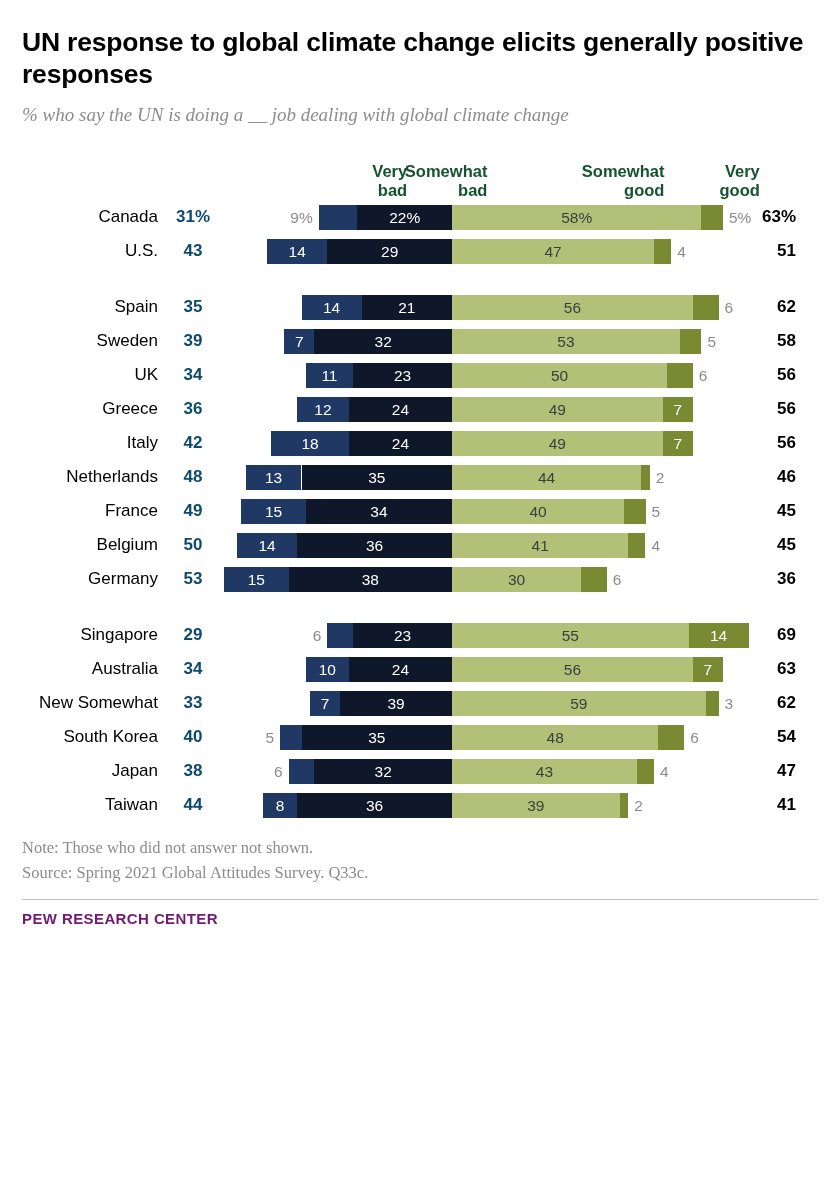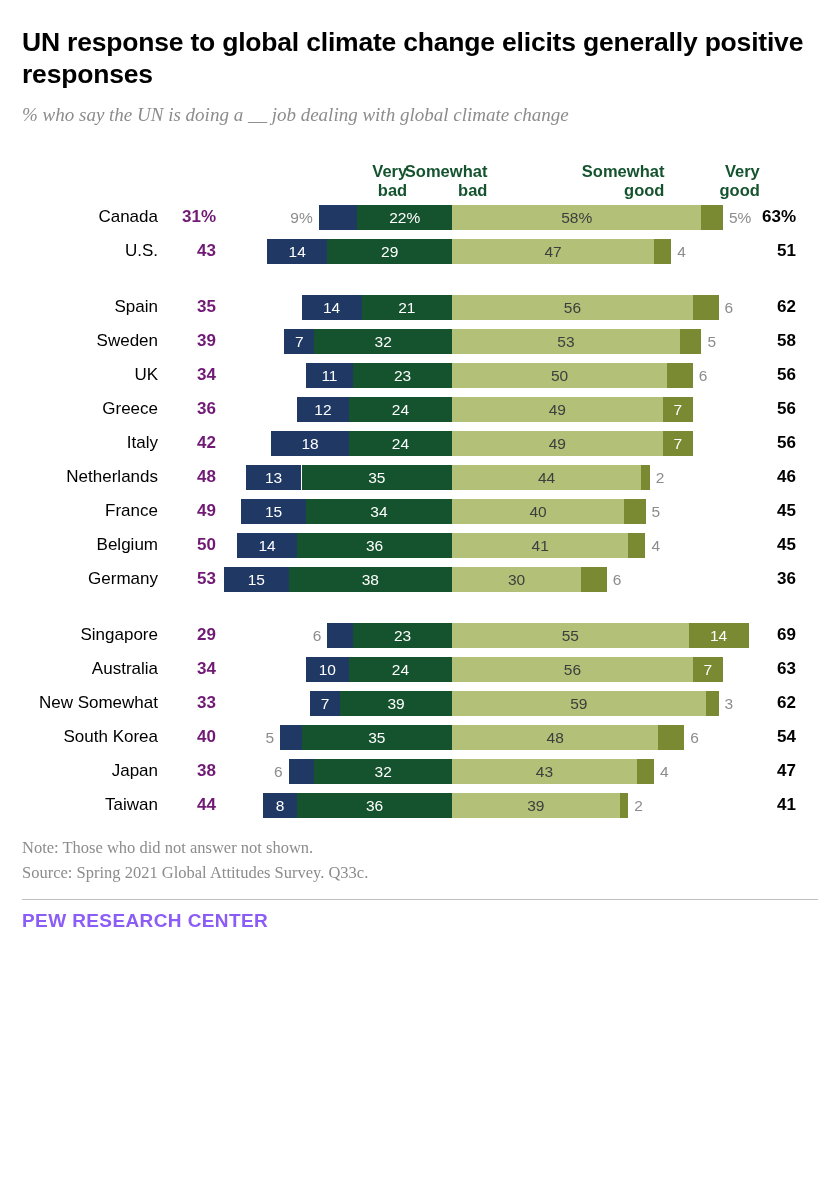--- a/index.html
+++ b/index.html
@@ -44,25 +44,25 @@
   .lbl {
     width: 148px;
     text-align: right;
     padding-right: 12px;
     font-size: 17px;
     color: #000;
     white-space: nowrap;
   }
   .ltot {
     width: 46px;
-    text-align: right;
+    text-align: center;
     padding-right: 0px;
     font-size: 17px;
     font-weight: bold;
-    color: #701a75;
+    color: #0c4a6e;
   }
   .barwrap {
     position: relative;
     width: 520px;
     height: 34px;
   }
   .rtot {
     width: 60px;
     text-align: right;
     font-size: 17px;
@@ -76,21 +76,21 @@
     height: 25px;
     display: flex;
     align-items: center;
     justify-content: center;
     font-size: 15.5px;
     color: #ffffff;
     overflow: visible;
     white-space: nowrap;
   }
   .seg-vb { background: #1f3864; }
-  .seg-sb { background: #14532d; }
+  .seg-sb { background: #0f172a; }
   .seg-sg { background: #b2c177; color: #3d3d3d; }
   .seg-vg { background: #7a8a33; }
   .outside {
     position: absolute;
     top: 5px;
     height: 25px;
     display: flex;
     align-items: center;
     font-size: 15.5px;
     color: #8c8c8c;
@@ -123,24 +123,24 @@
     color: #8c8c8c;
     line-height: 1.45;
   }
   #footnotes div { margin-bottom: 1px; }
   #rule-bottom {
     margin-top: 14px;
     border-top: 1px solid #bfbfbf;
   }
   #brand {
     margin-top: 10px;
-    font-size: 19px;
+    font-size: 15px;
     font-weight: bold;
     letter-spacing: 0.4px;
-    color: #8b5cf6;
+    color: #701a75;
   }
 </style>
 </head>
 <body>
 
 <div id="page">
 
   <div id="title">UN response to global climate change elicits generally positive responses</div>
   <div id="subtitle">% who say the UN is doing a __ job dealing with global climate change</div>
 

